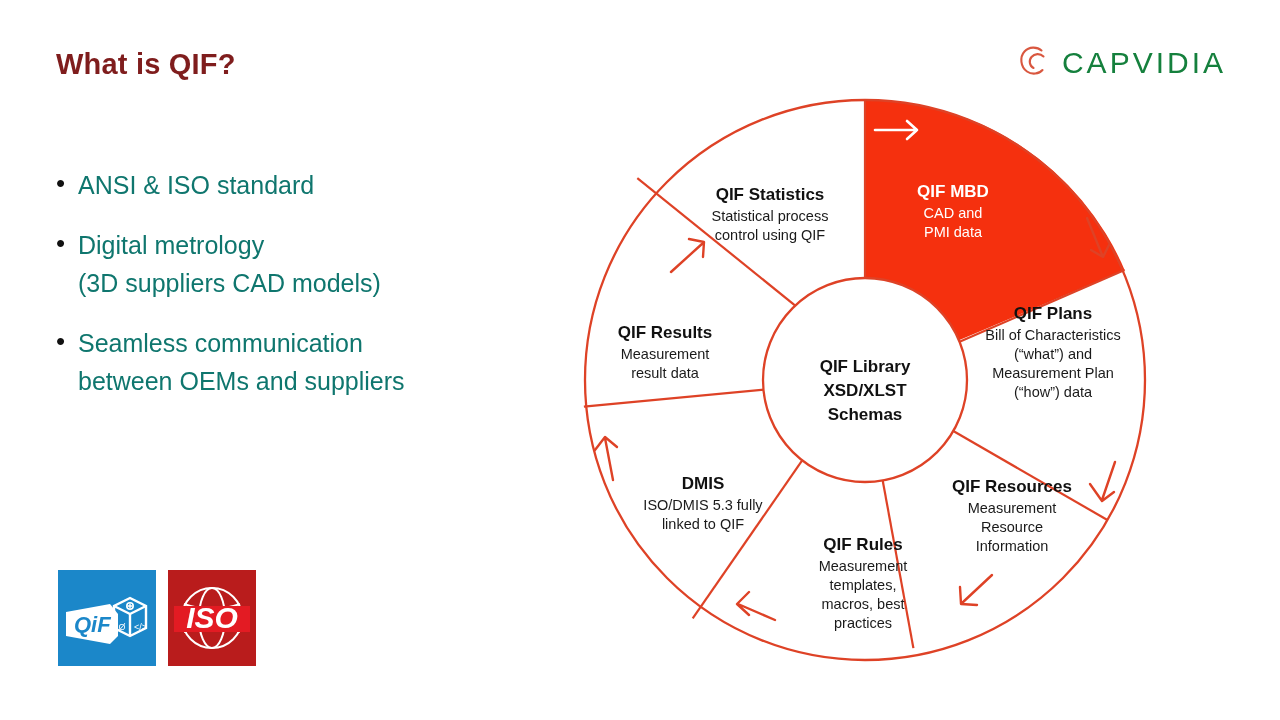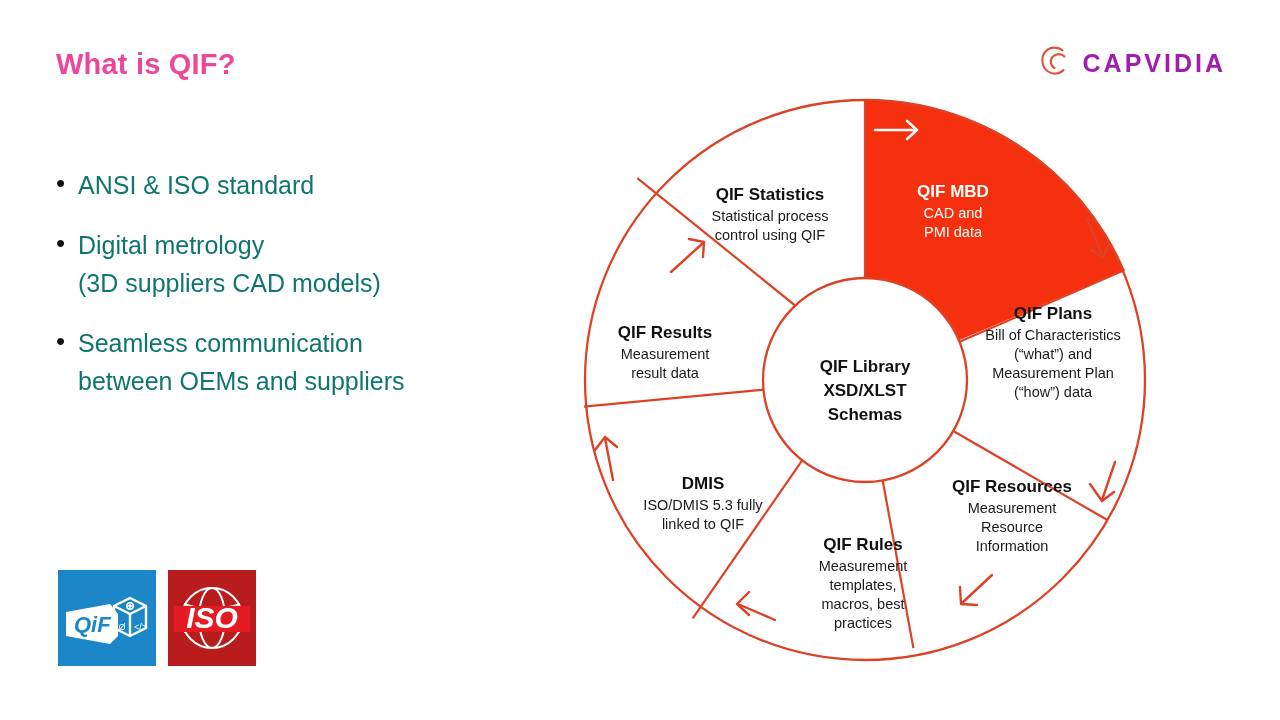--- a/index.html
+++ b/index.html
@@ -17,39 +17,39 @@
     background: #ffffff;
   }
 
   
   #page-title {
     position: absolute;
     left: 56px;
     top: 48px;
     font-size: 29px;
     font-weight: bold;
-    color: #ec4899;
+    color: #7f1d1d;
     letter-spacing: 0.2px;
   }
 
   
   #brand-logo {
     position: absolute;
     right: 54px;
     top: 44px;
     display: flex;
     align-items: center;
     gap: 10px;
   }
   #brand-logo .brand-mark { display:block; }
   #brand-logo .brand-word {
-    font-size: 25px;
+    font-size: 30px;
     letter-spacing: 3.0px;
-    color: #a21caf;
-    font-weight: 700;
+    color: #15803d;
+    font-weight: 400;
   }
 
   
   #bullet-list {
     position: absolute;
     left: 56px;
     top: 166px;
     width: 470px;
   }
   #bullet-list .bullet-item {

